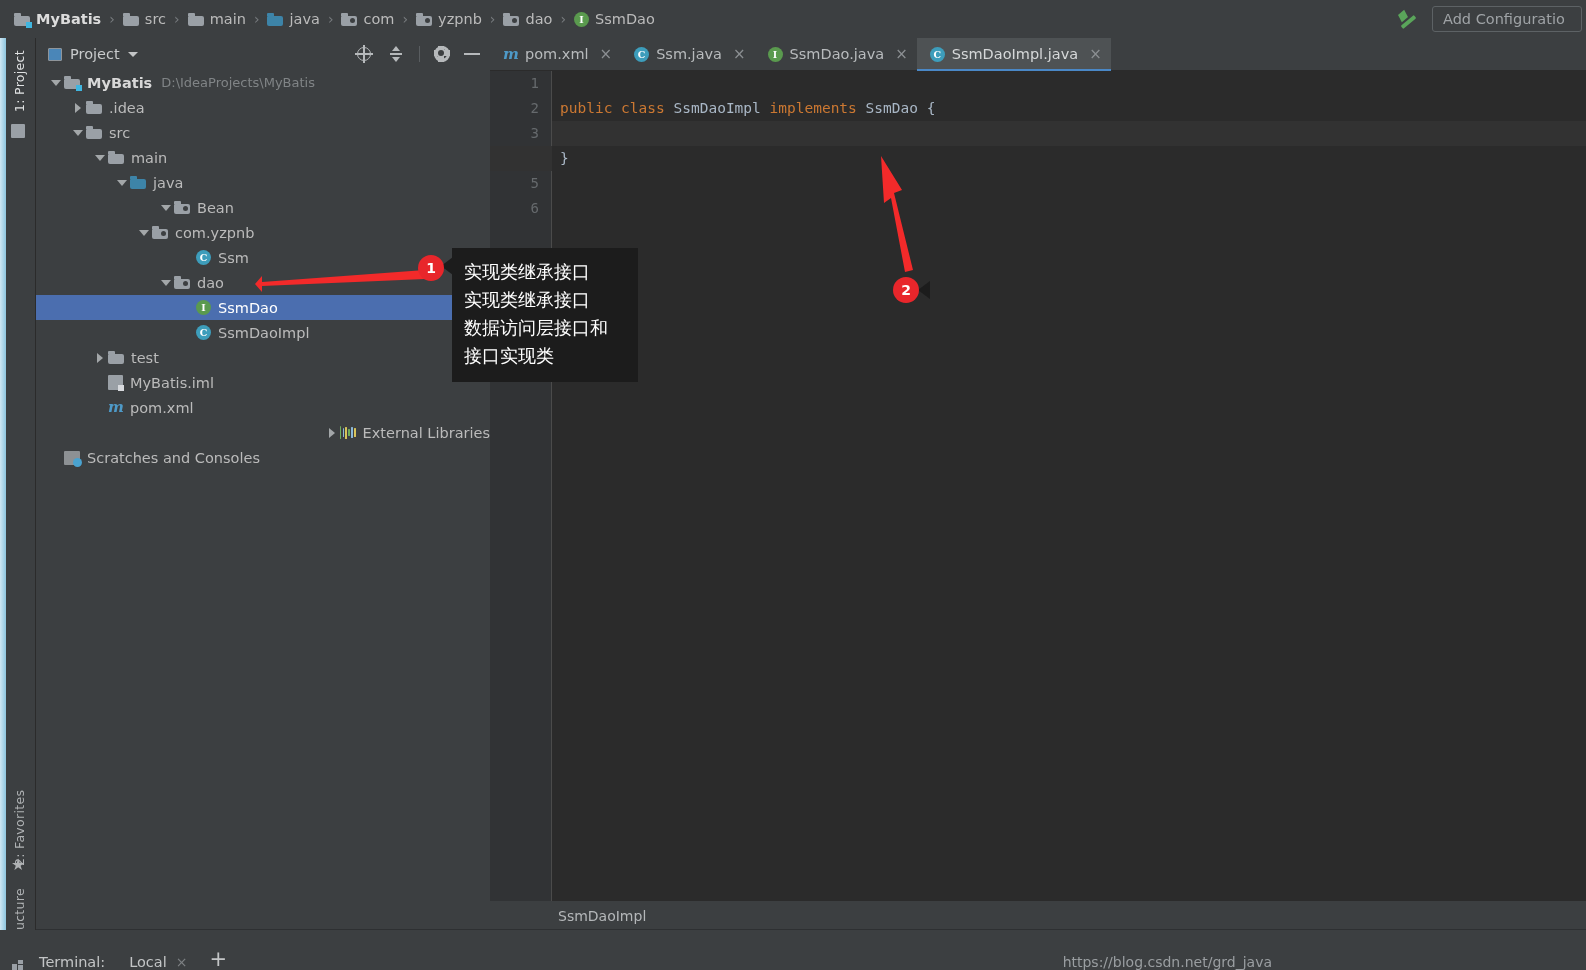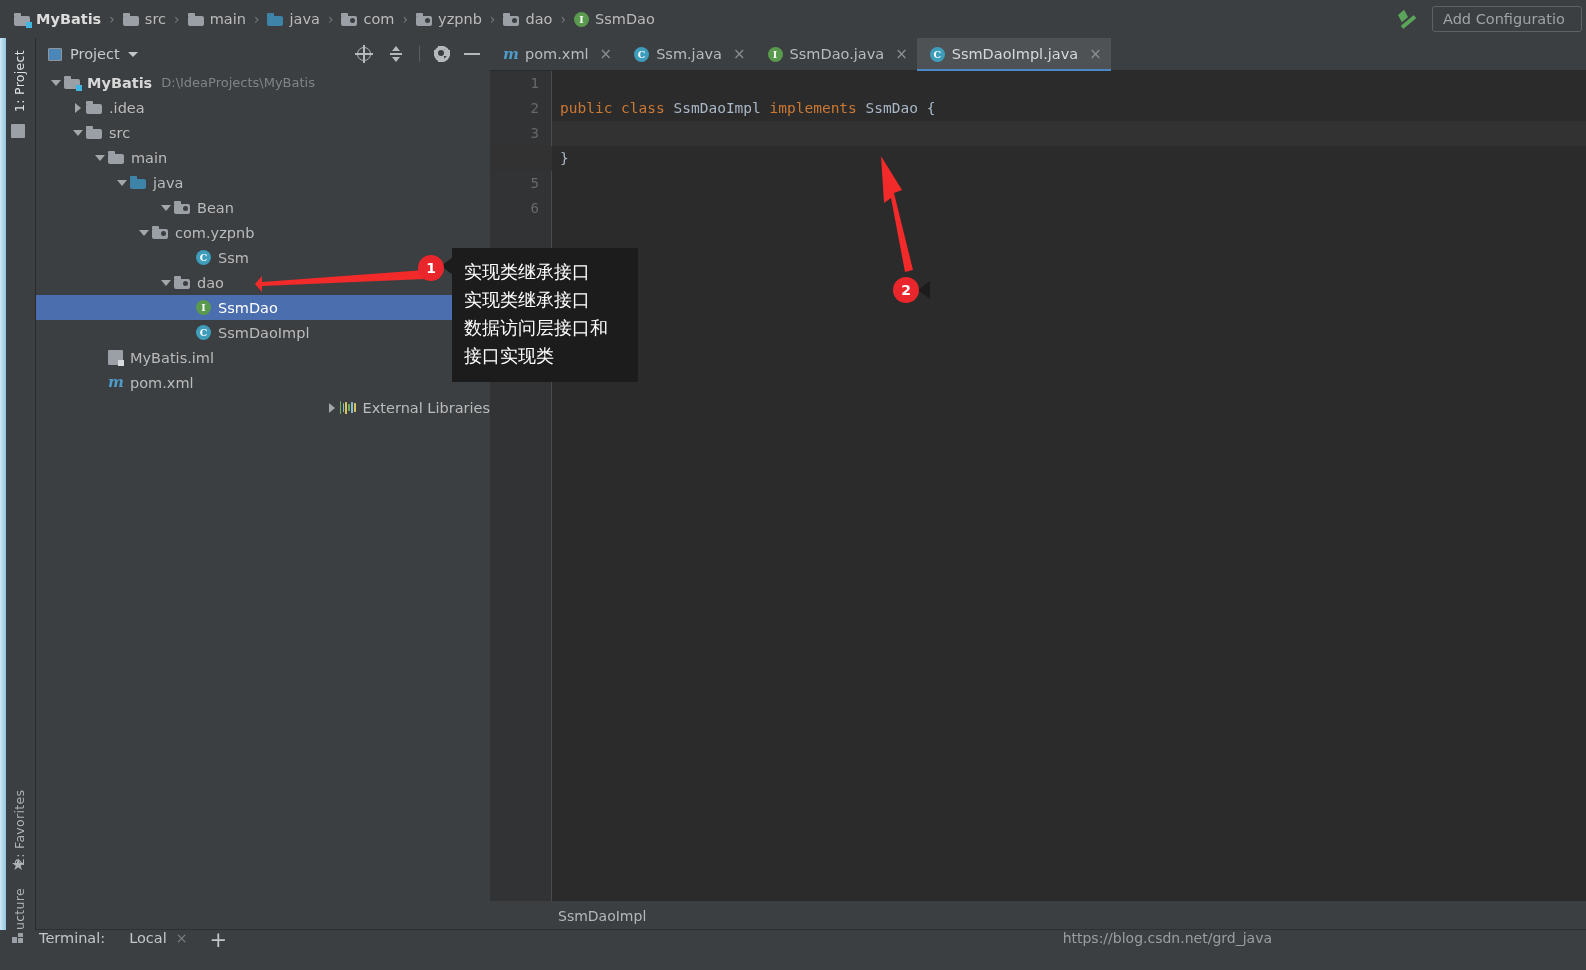--- a/index.html
+++ b/index.html
@@ -241,21 +241,21 @@
 
   .statusrow {
     position: absolute; left: 0; bottom: 0; width: 1096px; height: 29px;
     background: #3c3f41; display: flex; align-items: center;
   }
   .crumb-bottom { font-size: 14px; color: #b4b7b9; margin-left: 68px; }
 
   
   .bottombar {
     position: absolute; left: 0; bottom: 0; width: 1290px; height: 40px;
-    background: #3c3f41; display: flex; align-items: flex-start; margin-top: 27px;
+    background: #3c3f41; display: flex; align-items: flex-end; margin-top: 27px;
   }
   .bb-ic {
     width: 13px; height: 13px; margin-left: 12px; position: relative; flex: none;
   }
   .bb-ic span { position: absolute; background: #9aa0a6; }
   .bb-lbl { font-size: 14.5px; color: #c3c5c6; margin-left: 14px; }
   .bb-loc { font-size: 14.5px; color: #c3c5c6; margin-left: 24px; }
   .bb-x { font-size: 14px; color: #7e8284; margin-left: 9px; }
   .bb-plus { font-size: 21px; color: #c3c5c6; margin-left: 22px; line-height: 1; }
   .watermark {
@@ -468,40 +468,52 @@
           <span class="arw"></span>
           <span class="ic-round iface" style="display: inline-flex; align-items: center; flex: 0 0 auto;">I</span>
           <span class="lbl">SsmDao</span>
         </div>
         <div class="row" style="padding-left: 146px;">
           <span class="arw"></span>
           <span class="ic-round cls" style="display: inline-flex; align-items: center; flex: 0 0 auto;">C</span>
           <span class="lbl">SsmDaoImpl</span>
         </div>
         <div class="row" style="padding-left: 58px;">
+          <span class="arw r"></span>
+          <span class="ic-folder" style="display: inline-flex; align-items: center; flex: 0 0 auto;">
+            <i></i>
+          </span>
+          <span class="lbl">test</span>
+        </div>
+        <div class="row" style="padding-left: 58px;">
           <span class="arw"></span>
           <span class="iml" style="display: inline-flex; align-items: center; flex: 0 0 auto;"></span>
           <span class="lbl">MyBatis.iml</span>
         </div>
         <div class="row" style="padding-left: 58px;">
           <span class="arw"></span>
           <span class="ic-maven" style="display: inline-flex; align-items: center; flex: 0 0 auto;">m</span>
           <span class="lbl">pom.xml</span>
         </div>
         <div class="row" style="padding-left: 14px; justify-content: flex-end;">
           <span class="arw r"></span>
           <span class="libs" style="display: inline-flex; align-items: center; flex: 0 0 auto;">
             <b style="background:#6fae5a;height:13px"></b>
             <b style="background:#8bb8d8;height:9px"></b>
             <b style="background:#d8c45a;height:12px"></b>
             <b style="background:#6fae5a;height:7px"></b>
             <b style="background:#8bb8d8;height:11px"></b>
             <b style="background:#d8c45a;height:9px"></b>
           </span>
           <span class="lbl">External Libraries</span>
+        </div>
+        <div class="row" style="padding-left: 14px;">
+          <span class="arw"></span>
+          <span class="scr" style="display: inline-flex; align-items: center; flex: 0 0 auto;"></span>
+          <span class="lbl">Scratches and Consoles</span>
         </div>
       </div>
   </div>
 
   <div class="editor-wrap">
     <div class="tabs" id="etabs">
         <div class="tab">
           <span class="ic-maven" style="display: inline-flex; align-items: center; flex: 0 0 auto;">m</span>
           <span>pom.xml</span>
           <span class="x">×</span>

